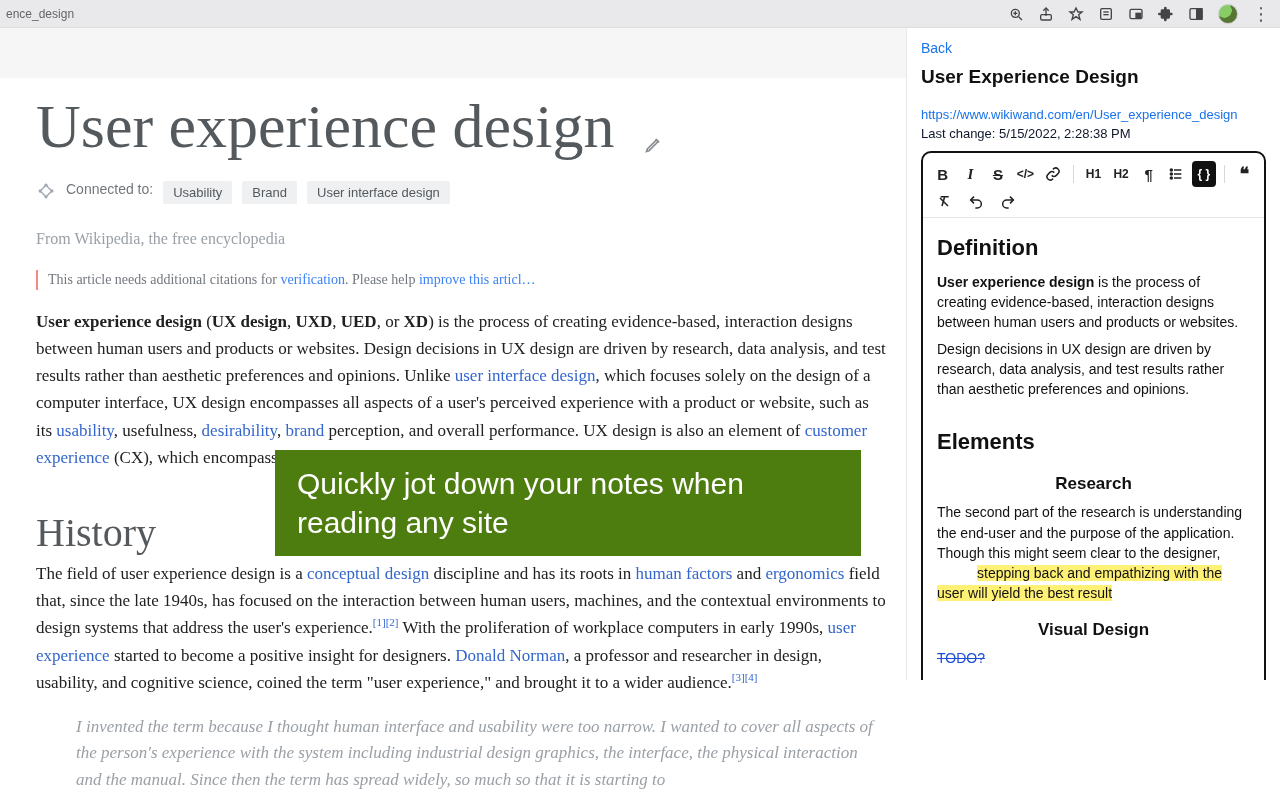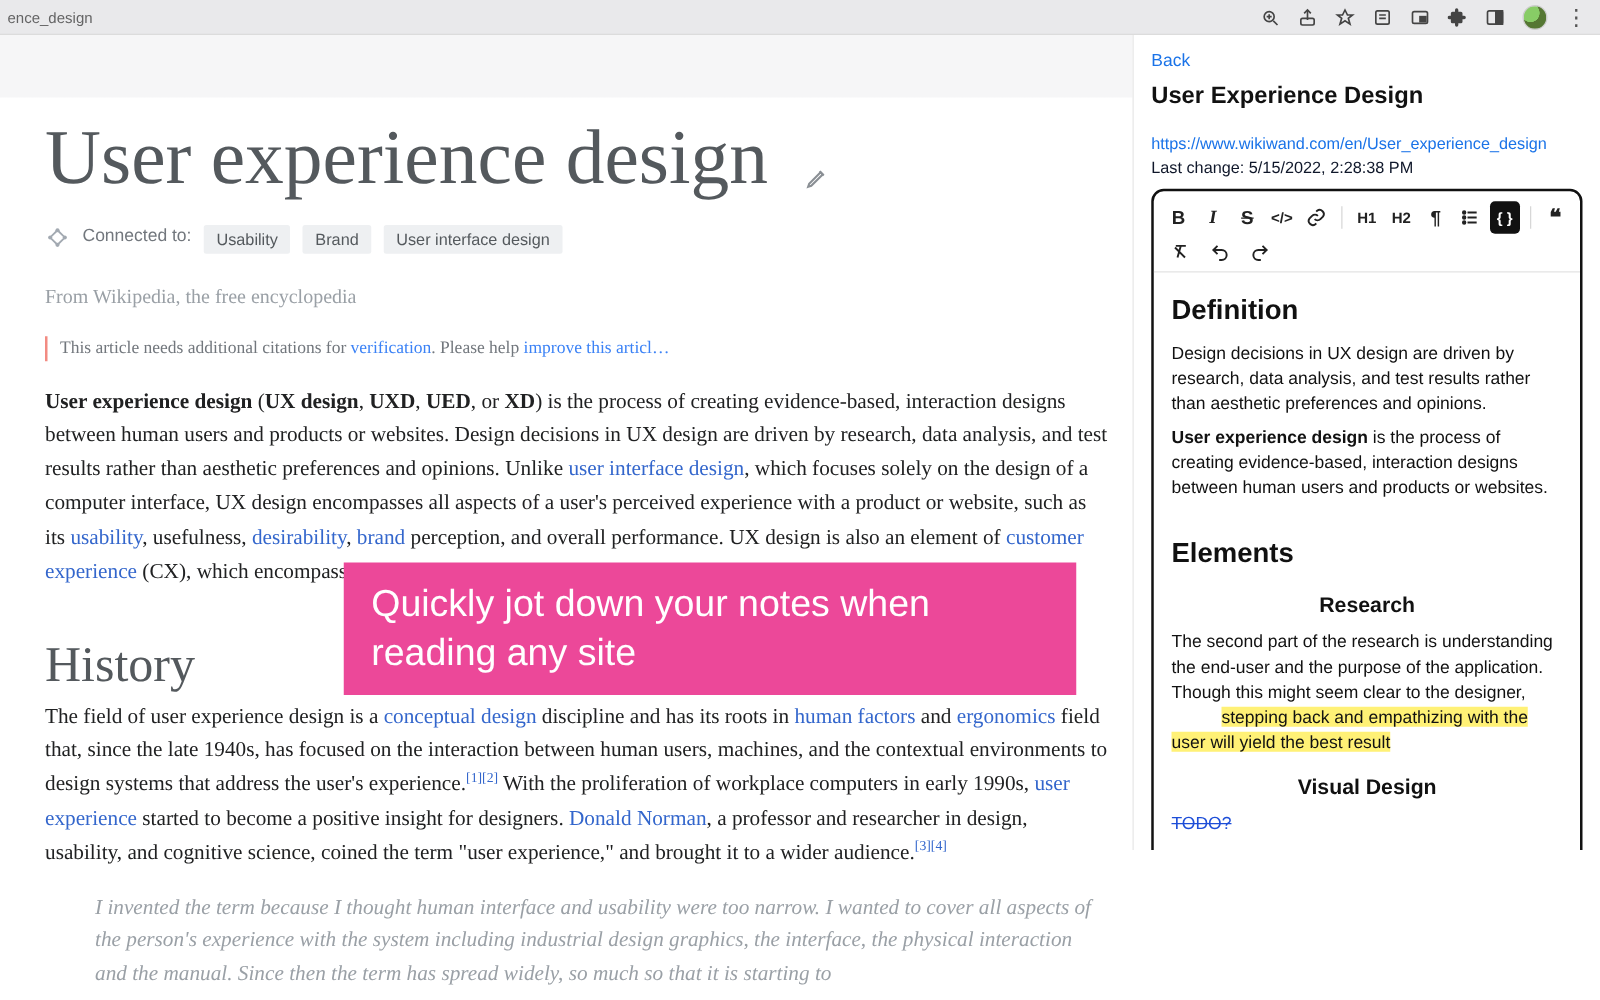--- a/index.html
+++ b/index.html
@@ -124,21 +124,21 @@
     font-size:17px;
     line-height:1.55;
     color:#9aa0a6;
   }
 
   
   .callout {
     position:absolute;
     left:275px; top:450px;
     width:586px; height:106px;
-    background:#ec4899;
+    background:#4d7c0f;
     color:#fff;
     font-size:30px;
     line-height:1.3;
     font-weight:500;
     padding:16px 22px;
     display:flex; align-items:center;
   }
 
   
   .panel {
@@ -396,22 +396,22 @@
           <svg width="16" height="16" viewBox="0 0 24 24" fill="none" stroke="currentColor" stroke-width="2.3">
               <path d="M15 14l5-5-5-5"></path>
               <path d="M20 9H10a6 6 0 0 0 0 12h3"></path>
             </svg>
         </span>
       </div>
     </div>
 
     <div class="editor-body">
       <h2>Definition</h2>
+      <p><b>User experience design</b><span> is the process of creating evidence-based, interaction designs between human users and products or websites.</span></p>
       <p>Design decisions in UX design are driven by research, data analysis, and test results rather than aesthetic preferences and opinions.</p>
-      <p><b>User experience design</b><span> is the process of creating evidence-based, interaction designs between human users and products or websites.</span></p>
 
       <h2 style="margin-top:26px">Elements</h2>
       <h3>Research</h3>
       <p>
         <span>The second part of the research is understanding the end-user and the purpose of the application. Though this might seem clear to the designer, </span><span class="hl">stepping back and empathizing with the user will yield the best result</span>
       </p>
 
       <h3>Visual Design</h3>
       <p><s>TODO?</s></p>
 

